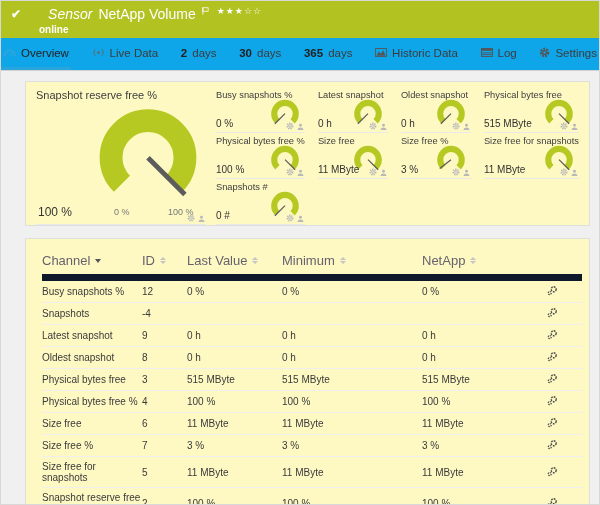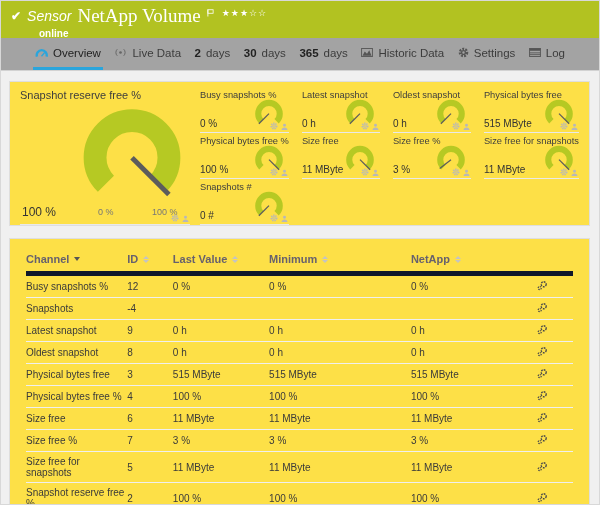--- a/index.html
+++ b/index.html
@@ -4,37 +4,37 @@
 <style>
   * { margin:0; padding:0; box-sizing:border-box; }
   html,body { width:600px; height:505px; }
   body { font-family:"Liberation Sans", sans-serif; background:#e9e9e9; }
   .app { width:600px; height:505px; background:#f0f0f0; border:1px solid #d8d8d8; overflow:hidden; }
 
   
   .sensor-header { height:37px; background:#b2c221; color:#fff; padding:4px 10px 0 10px; }
   .title-row { display:flex; align-items:center; gap:6px; }
   .check { font-size:12px; font-weight:bold; }
-  .kind { font-style:italic; font-size:14px; }
-  .sensor-name { font-size:19px;font-family:Liberation Serif, serif; }
+  .kind { font-style:italic; font-size:14px;margin-left:21px; }
+  .sensor-name { font-size:14px; }
   .flag { position:relative; top:-4px; }
   .stars { font-size:9px; letter-spacing:1px; position:relative; top:-3px; margin-left:2px; }
   .status-row { margin-left:28px; font-size:10px; font-weight:bold; margin-top:1px; }
 
   
   .tab-bar { height:33px; display:flex; justify-content:space-between; align-items:stretch;
-             padding:0 32px; border-bottom:1px solid #d2d2d2; background:#a3a3a3; }
+             padding:0 0; border-bottom:1px solid #d2d2d2; background:#0ea5e9; }
   .tab { display:flex; align-items:center; gap:5px; font-size:11.5px; color:#3c3c3c;
          padding:0 2px; border-bottom:3px solid transparent; cursor:pointer; white-space:nowrap; }
   .tab.active { border-bottom-color:#2aa5dc; color:#222; }
   .tab b { font-weight:bold; color:#222; }
   .tab .tab-icon { display:inline-flex; align-items:center; }
 
   
-  .panel { background:#fde047; border:1px solid #dedede; margin-left:8px; margin-right:9px; }
+  .panel { background:#fef9c3; border:1px solid #dedede; margin-left:24px; margin-right:9px; }
 
   
   .gauges { margin-top:10px; height:145px; display:flex; padding:7px 10px 0 10px; }
   .big-gauge { width:170px; position:relative; margin-right:10px; border-bottom:1px solid #e9e9e9; }
   .bg-title { font-size:11px; color:#3d3d3d; }
   .bg-svg { position:absolute; left:52px; top:10px; width:120px; height:113px; }
   .arc { fill:none; stroke:#b6c923; }
   .needle { stroke:#5c5c5c; }
   .bg-value { position:absolute; left:2px; bottom:5px; font-size:12px; color:#333; }
   .bg-min  { position:absolute; left:78px;  bottom:7px; font-size:9px; color:#777; }
@@ -45,22 +45,22 @@
   .small-grid { flex:1; display:grid; grid-template-columns:repeat(4,1fr);
                 grid-auto-rows:44px; column-gap:13px; row-gap:2px; }
   .sg { position:relative; border-bottom:1px solid #e9e9e9; }
   .sg-title { font-size:9.3px; color:#3d3d3d; white-space:nowrap; overflow:hidden; padding-top:1px; }
   .sg-svg { position:absolute; right:2px; top:6px; width:36px; height:33px; }
   .sg-value { position:absolute; left:0; bottom:3px; font-size:10px; color:#333; }
 
   
   .tablebox { margin-top:12px; padding:8px 16px 14px 16px; }
   table { width:100%; border-collapse:collapse; table-layout:fixed; }
-  th { font-weight:bold; color:#67616d; font-size:11px; text-align:left;
-       padding:6px 0 6px 0; border-bottom:5px solid #0f172a; cursor:pointer; }
+  th { font-weight:normal; color:#67616d; font-size:13px; text-align:left;
+       padding:6px 0 6px 0; border-bottom:7px solid #0f172a; cursor:pointer; }
   th.num-col, td.c-val { text-align:left; }
   th .th-inner { display:inline-flex; align-items:center; }
   td { font-size:10px; color:#3a3a3a; padding:4px 0; border-bottom:1px solid #efefef; height:17px; }
   td.c-edit { text-align:center; }
   td.c-edit span { cursor:pointer; display:inline-flex; }
 
   .caret-down { width:0; height:0; border-left:3.5px solid transparent; border-right:3.5px solid transparent;
                 border-top:4.5px solid #555; display:inline-block; margin-left:5px; }
   .sort { display:inline-flex; flex-direction:column; gap:1px; margin-left:5px; }
   .sort i { width:0; height:0; border-left:3px solid transparent; border-right:3px solid transparent; display:block; }
@@ -138,40 +138,40 @@
             <rect x="0.5" y="0.5" width="12" height="9" fill="none" stroke="#555"></rect>
             <path d="M1.5 8.5 L4 3.8 L6.5 6.4 L9 2.6 L11.5 8.5 Z" fill="#555"></path>
           </svg>
         </span>
 
     <span class="tab-label">Historic Data</span>
   </div>
 
   <div class="tab">
     <span class="tab-icon">
-          <svg viewBox="0 0 12 12" width="11" height="11">
-            <circle cx="6" cy="6" r="4" fill="none" stroke="#555" stroke-width="2.4" stroke-dasharray="2.1 1.3"></circle>
-            <circle cx="6" cy="6" r="2.1" fill="none" stroke="#555" stroke-width="1.5"></circle>
-          </svg>
-        </span>
-
-    <span class="tab-label">Settings</span>
-  </div>
-
-  <div class="tab">
-    <span class="tab-icon">
           <svg viewBox="0 0 13 10" width="12" height="9">
             <rect x="0.5" y="0.5" width="12" height="9" fill="none" stroke="#555"></rect>
             <rect x="0.5" y="0.5" width="12" height="2.6" fill="#555"></rect>
             <line x1="0.5" y1="5.4" x2="12.5" y2="5.4" stroke="#555"></line>
             <line x1="0.5" y1="7.4" x2="12.5" y2="7.4" stroke="#555"></line>
           </svg>
         </span>
 
     <span class="tab-label">Log</span>
+  </div>
+
+  <div class="tab">
+    <span class="tab-icon">
+          <svg viewBox="0 0 12 12" width="11" height="11">
+            <circle cx="6" cy="6" r="4" fill="none" stroke="#555" stroke-width="2.4" stroke-dasharray="2.1 1.3"></circle>
+            <circle cx="6" cy="6" r="2.1" fill="none" stroke="#555" stroke-width="1.5"></circle>
+          </svg>
+        </span>
+
+    <span class="tab-label">Settings</span>
   </div>
 </div>
 
   <div class="panel gauges">
     <div class="big-gauge">
       <div class="bg-title">Snapshot reserve free %</div>
       <svg class="bg-svg" viewBox="0 0 110 104">
         <path class="arc" d="M31 78 A34 34 0 1 1 79 78" stroke-width="21"></path>
         <line id="big-needle" class="needle" x1="55" y1="54" x2="55" y2="6" stroke-width="4.5" transform="rotate(135 55 54)"></line>
       </svg>

